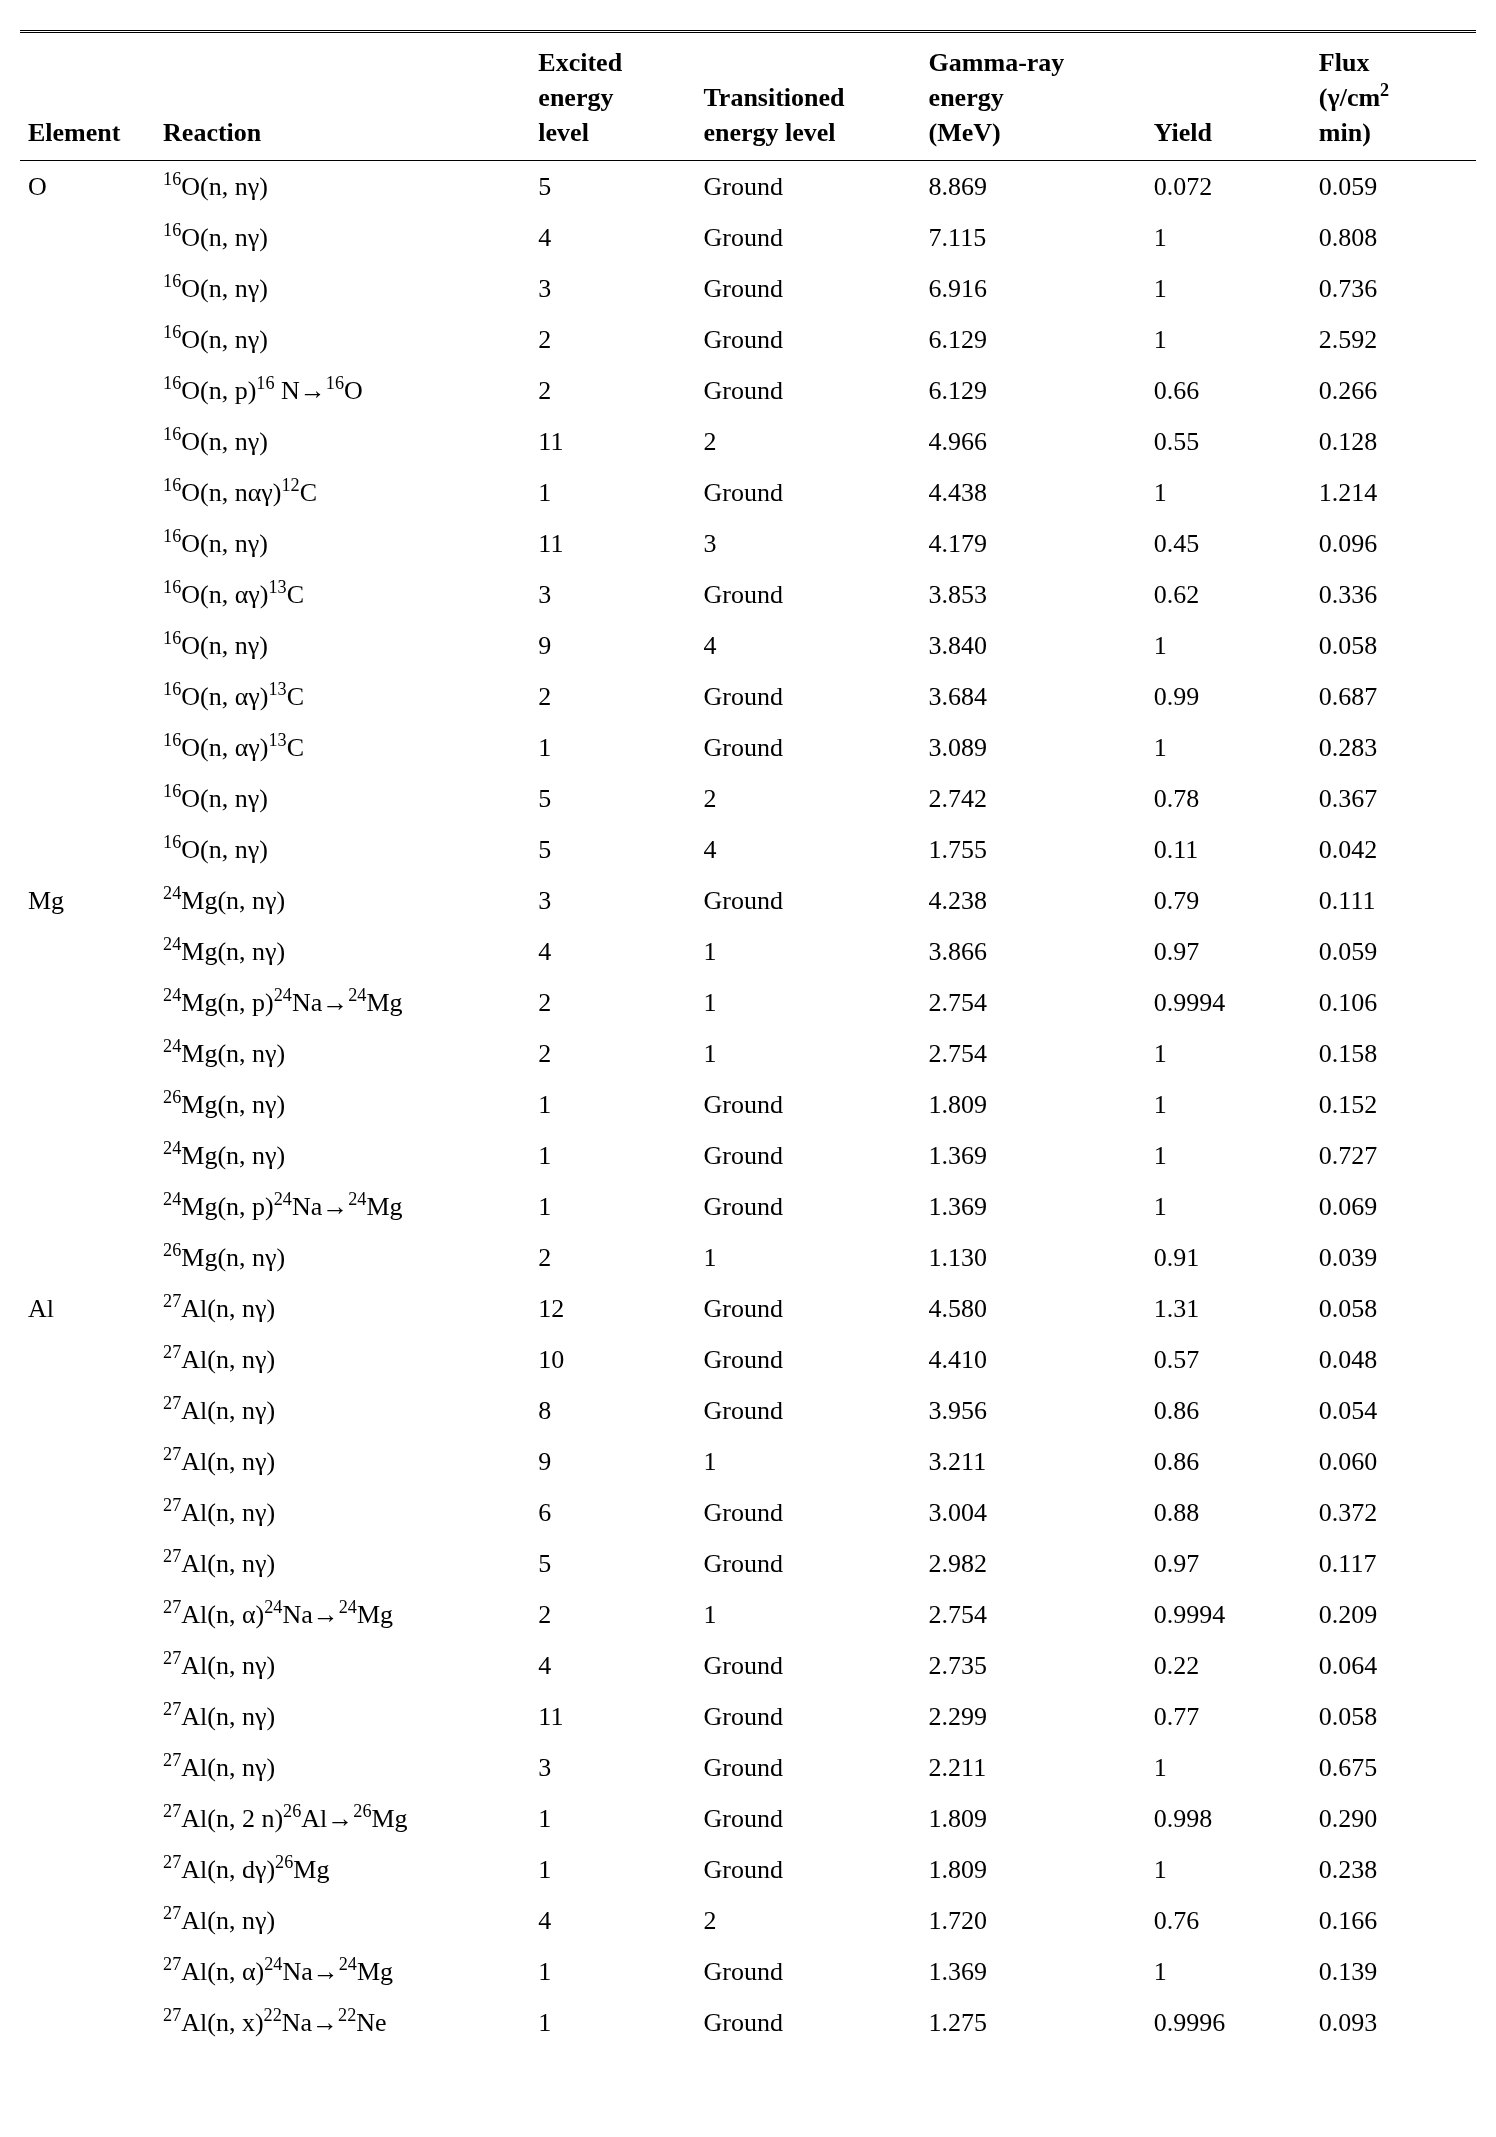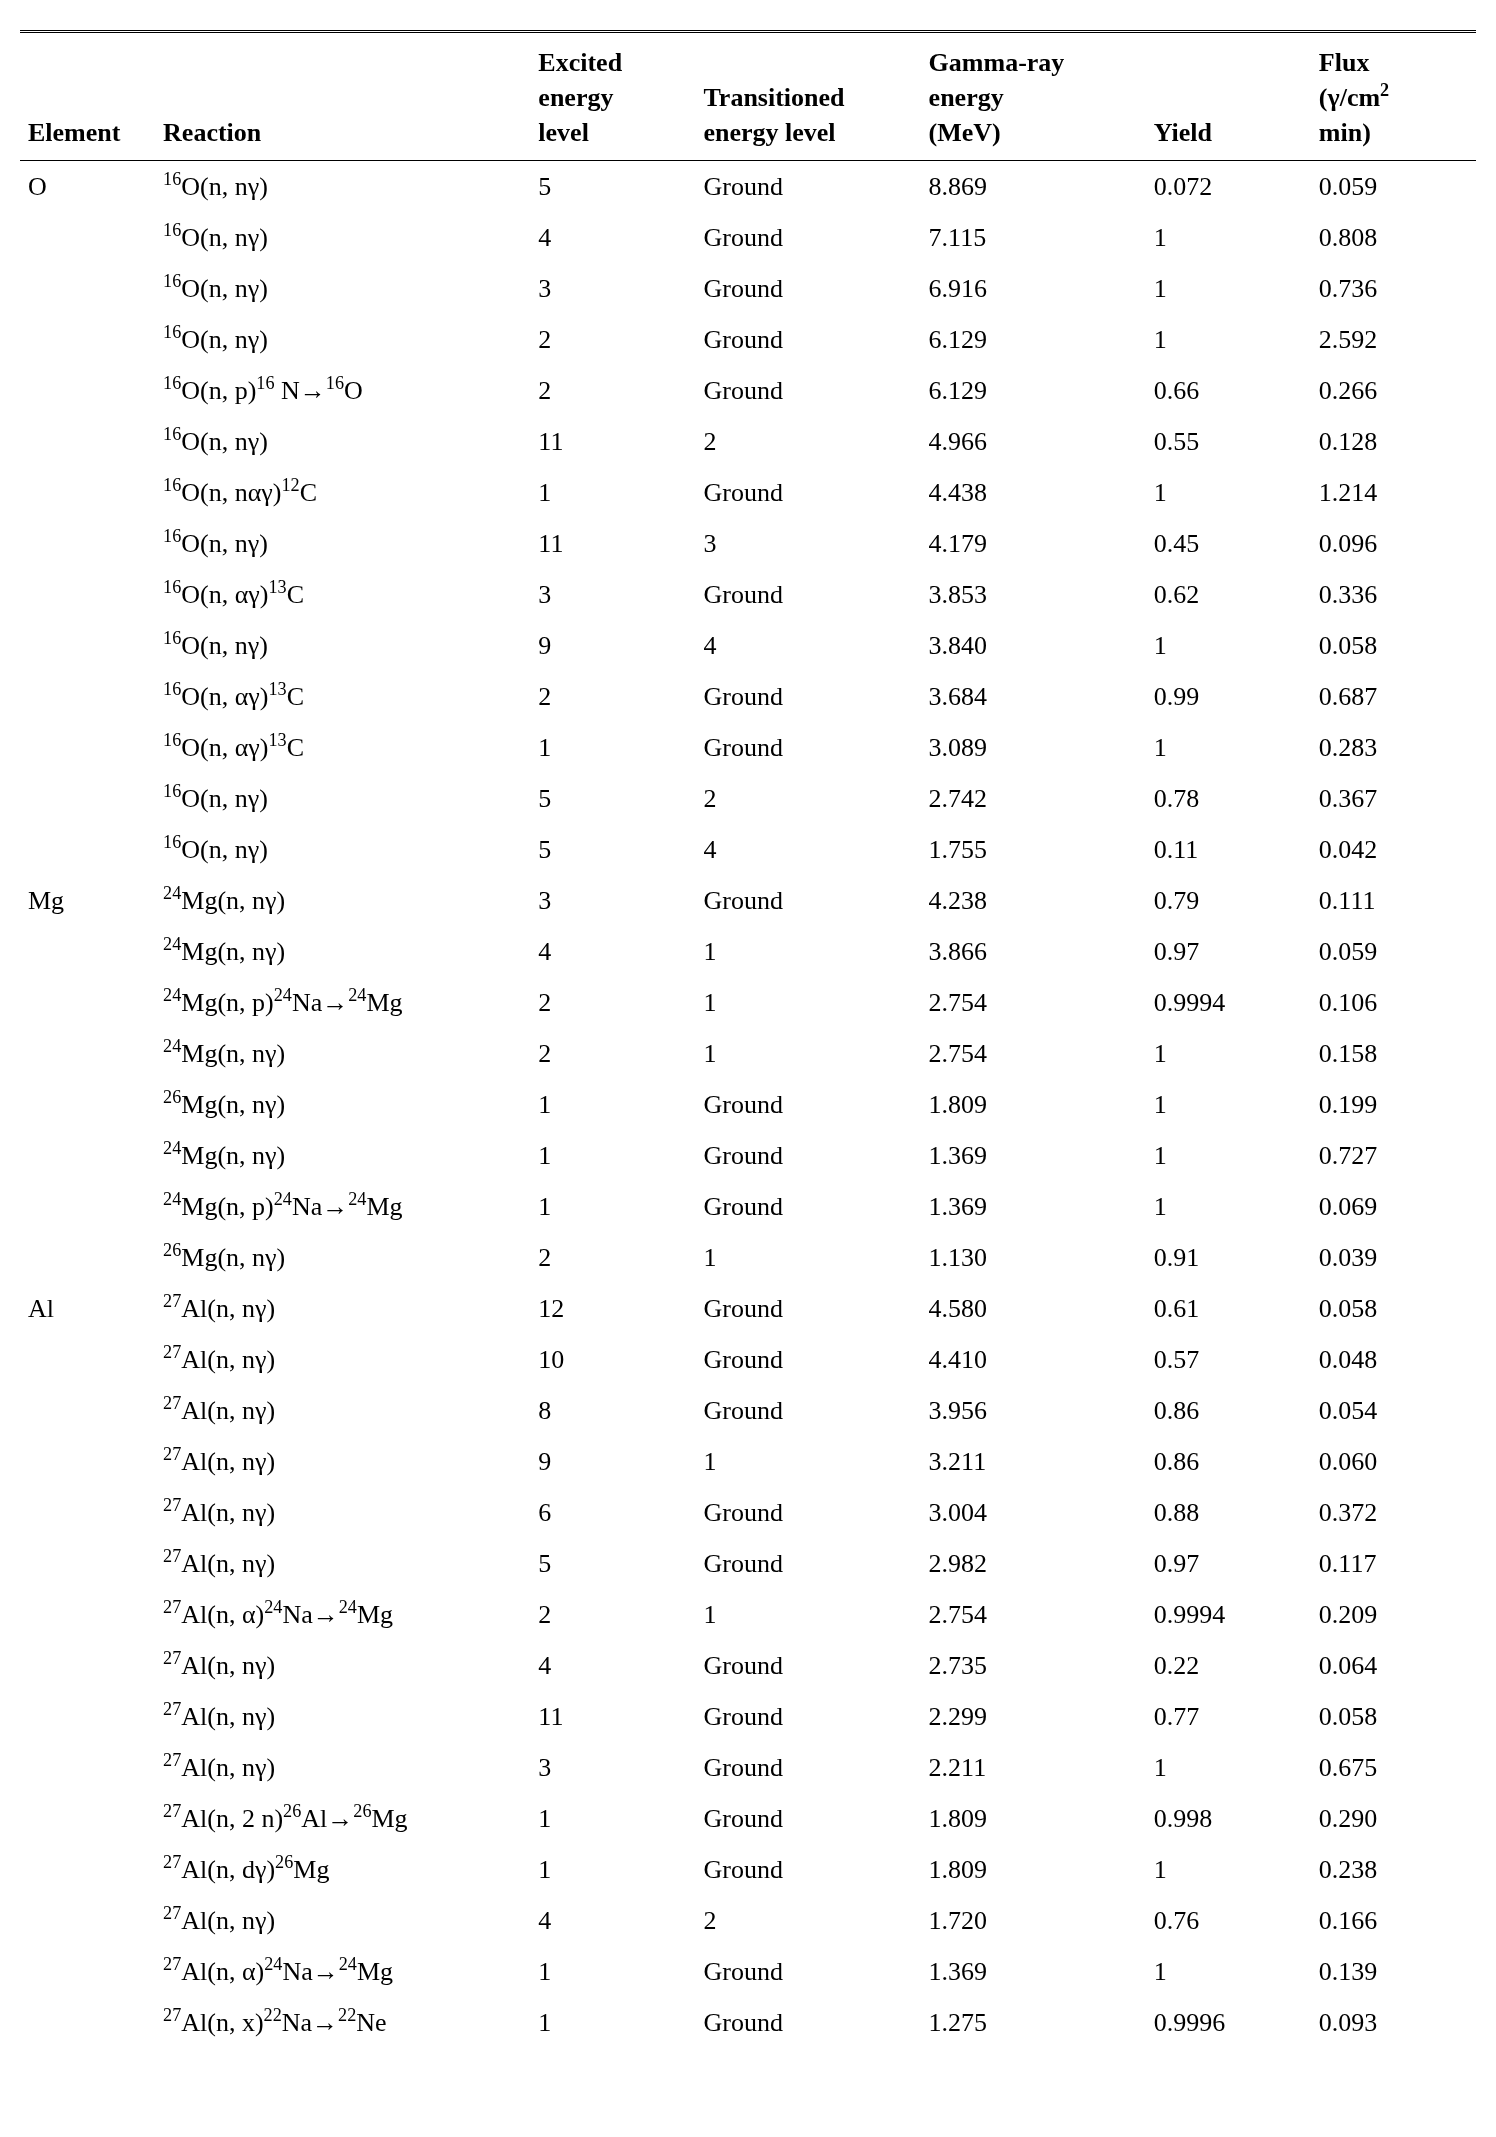--- a/index.html
+++ b/index.html
@@ -229,21 +229,21 @@
         <td>1</td>
         <td>0.158</td>
       </tr>
       <tr>
         <td></td>
         <td><sup>26</sup>Mg(n, nγ)</td>
         <td>1</td>
         <td>Ground</td>
         <td>1.809</td>
         <td>1</td>
-        <td>0.199</td>
+        <td>0.152</td>
       </tr>
       <tr>
         <td></td>
         <td><sup>24</sup>Mg(n, nγ)</td>
         <td>1</td>
         <td>Ground</td>
         <td>1.369</td>
         <td>1</td>
         <td>0.727</td>
       </tr>
@@ -264,21 +264,21 @@
         <td>1.130</td>
         <td>0.91</td>
         <td>0.039</td>
       </tr>
       <tr>
         <td>Al</td>
         <td><sup>27</sup>Al(n, nγ)</td>
         <td>12</td>
         <td>Ground</td>
         <td>4.580</td>
-        <td>0.61</td>
+        <td>1.31</td>
         <td>0.058</td>
       </tr>
       <tr>
         <td></td>
         <td><sup>27</sup>Al(n, nγ)</td>
         <td>10</td>
         <td>Ground</td>
         <td>4.410</td>
         <td>0.57</td>
         <td>0.048</td>

